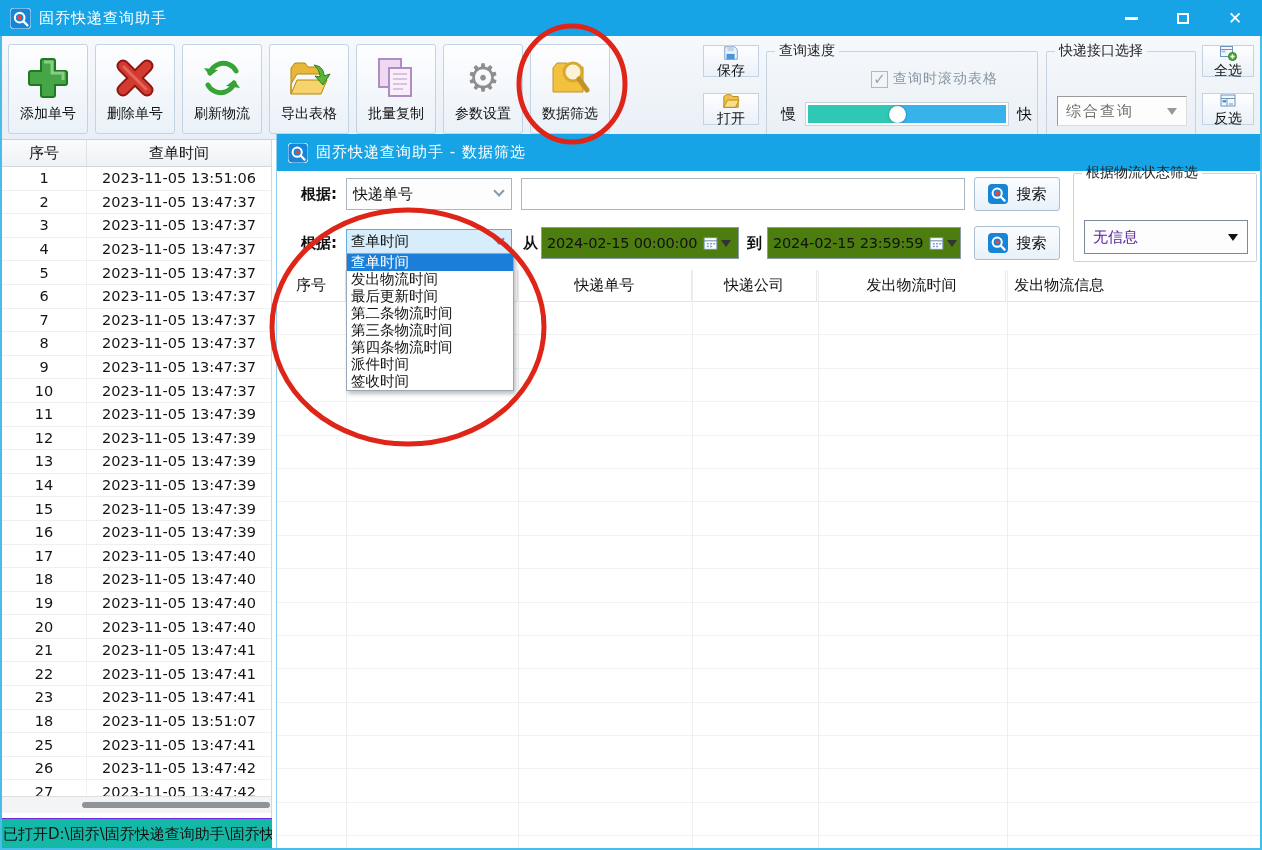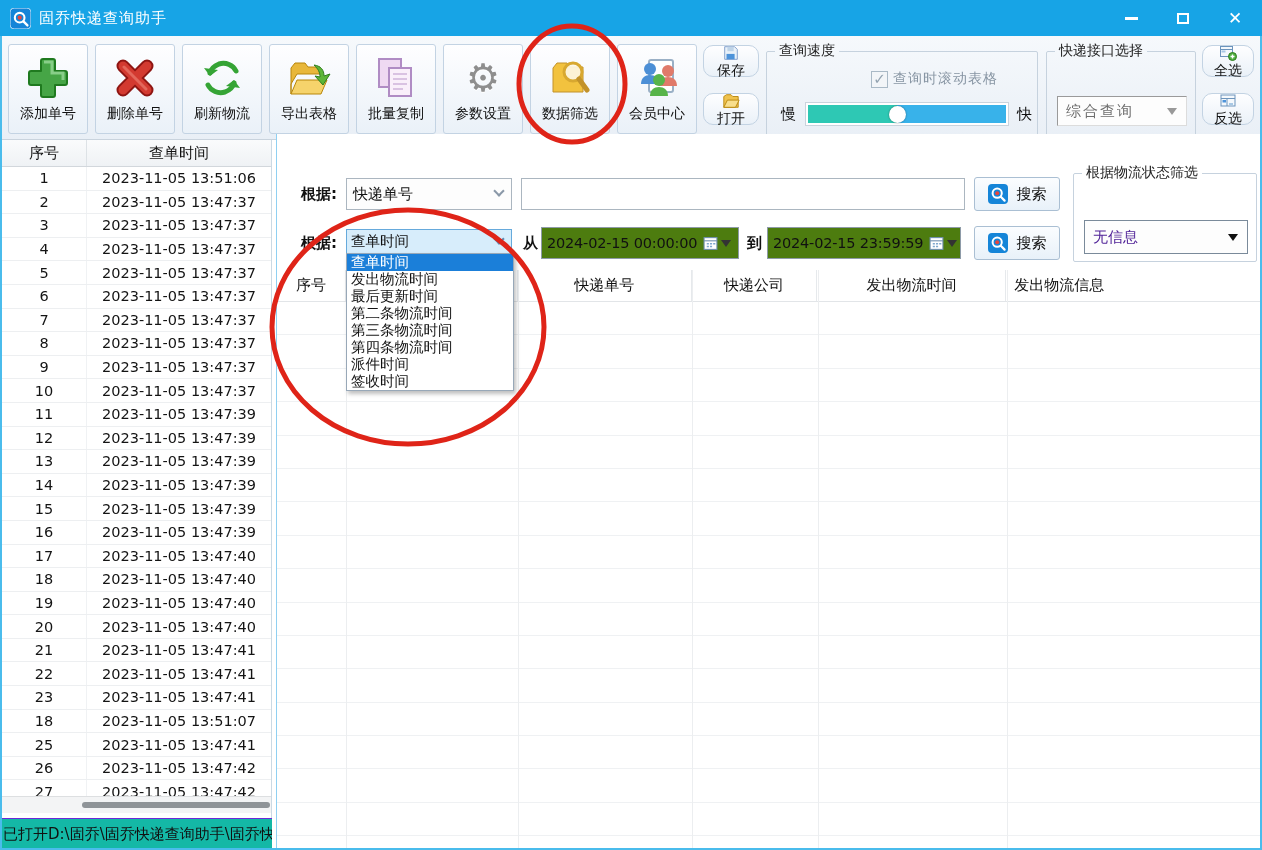--- a/index.html
+++ b/index.html
@@ -24,21 +24,21 @@
   .max-glyph { width:12px; height:11px; border:2px solid #fff; display:block; }
   .close-glyph { color:#fff; font-size:17px; font-weight:bold; line-height:1; }
 
   
   .toolbar { position:absolute; left:0; top:36px; width:1262px; height:104px; background:linear-gradient(#F6F9FC,#E9EFF6); border-bottom:1px solid #C9D3DD; }
   .tbtns { position:absolute; left:8px; top:8px; display:flex; gap:7px; }
   .tbtn { width:80px; height:90px; border:1px solid #C3D3E3; border-radius:3px; background:linear-gradient(#FEFEFF,#EAF1F8); display:flex; flex-direction:column; align-items:center; justify-content:flex-start; cursor:pointer; }
   .ticon { width:46px; height:50px; margin-top:8px; display:flex; align-items:center; justify-content:center; }
   .ticon svg { width:44px; height:44px; display:block; }
   .tlabel { font-size:14px; color:#111; margin-top:2px; white-space:nowrap; }
-  .tbtn-sm { position:absolute; width:56px; height:32px; border:1px solid #C3D3E3; border-radius:10px; background:linear-gradient(#FEFEFF,#EAF1F8); display:flex; flex-direction:column; align-items:center; justify-content:center; cursor:pointer; }
+  .tbtn-sm { position:absolute; width:56px; height:32px; border:1px solid #C3D3E3; border-radius:0; background:linear-gradient(#FEFEFF,#EAF1F8); display:flex; flex-direction:column; align-items:center; justify-content:center; cursor:pointer; }
   .tbtn-sm .sicon { width:18px; height:18px; }
   .tbtn-sm .sicon svg { width:18px; height:18px; display:block; }
   .tbtn-sm .slabel { font-size:14px; color:#111; line-height:17px; white-space:nowrap; }
   .btn-save { left:703px; top:9px; }
   .btn-open { left:703px; top:57px; }
   .btn-selall { left:1202px; top:9px; width:52px; }
   .btn-invsel { left:1202px; top:57px; width:52px; }
 
   fieldset.grp { position:absolute; border:1px solid #C6D2DE; border-radius:2px; }
   fieldset.grp legend { font-size:14px; color:#222; padding:0 4px; margin-left:8px; background:transparent; }
@@ -222,34 +222,20 @@
         <div class="tbtn">
           <span class="ticon">
             <svg viewBox="0 0 44 44">
               <path d="M5 36V12l4-5h10l3 4h13v25z" fill="#F2C23E" stroke="#C2922A"></path>
               <circle cx="25" cy="16" r="9" fill="#FDF6E3" fill-opacity="0.92" stroke="#D8A830" stroke-width="3"></circle>
               <path d="M31 23l8 11" stroke="#C2922A" stroke-width="5" stroke-linecap="round"></path>
             </svg>
           </span>
           <span class="tlabel">数据筛选</span>
         </div>
-        <div class="tbtn">
-          <span class="ticon">
-            <svg viewBox="0 0 44 44">
-              <rect x="14" y="4" width="24" height="32" rx="2" fill="#FFFFFF" stroke="#9AB0C6" stroke-width="2"></rect>
-              <circle cx="15" cy="13" r="6" fill="#4C8FD6"></circle>
-              <path d="M6 28c0-6 4-9 9-9s9 3 9 9z" fill="#4C8FD6"></path>
-              <circle cx="33" cy="15" r="6" fill="#E07A6A"></circle>
-              <path d="M24 30c0-6 4-9 9-9s9 3 9 9z" fill="#E07A6A"></path>
-              <circle cx="24" cy="24" r="6" fill="#57B44A"></circle>
-              <path d="M15 40c0-6 4-9 9-9s9 3 9 9z" fill="#57B44A"></path>
-            </svg>
-          </span>
-          <span class="tlabel">会员中心</span>
-        </div>
       </div>
 
     <div class="tbtn-sm btn-save">
       <span class="sicon">
           <svg viewBox="0 0 20 20">
             <path d="M3 3h11l3 3v11H3z" fill="#E9F1F9" stroke="#7A9AC8"></path>
             <rect x="6" y="3" width="7" height="5" fill="#BFD4E8"></rect>
             <rect x="5" y="11" width="9" height="6" fill="#4D93DA"></rect>
           </svg>
         </span>
@@ -436,20 +422,31 @@
     <div class="hscroll">
       <div class="hthumb"></div>
     </div>
   </div>
 
   <div class="statusbar">
     <span>已打开D:\固乔\固乔快递查询助手\固乔快</span>
   </div>
 
   <div class="dialog">
+    <div class="dtitlebar">
+      <span class="applogo">
+          <svg viewBox="0 0 20 20">
+            <rect width="20" height="20" rx="4" fill="#1585D8" stroke="#FFFFFF" stroke-width="0.8"></rect>
+            <circle cx="9.2" cy="9.2" r="4.6" fill="none" stroke="#FFFFFF" stroke-width="2"></circle>
+            <circle cx="9.2" cy="9.2" r="2" fill="#E8453C"></circle>
+            <path d="M12.8 12.8l3.8 3.8" stroke="#FFFFFF" stroke-width="2.2" stroke-linecap="round"></path>
+          </svg>
+        </span>
+      <span class="dtitle">固乔快递查询助手 - 数据筛选</span>
+    </div>
 
     <span class="flabel" style="left:24px; top:51px;">根据:</span>
     <div class="combo combo-plain combo1">
       <span class="ctext">快递单号</span>
       <span class="chev"></span>
     </div>
     <input class="textinput" value="" style="">
     <div class="searchbtn sbtn1">
       <span>
           <svg viewBox="0 0 20 20">

